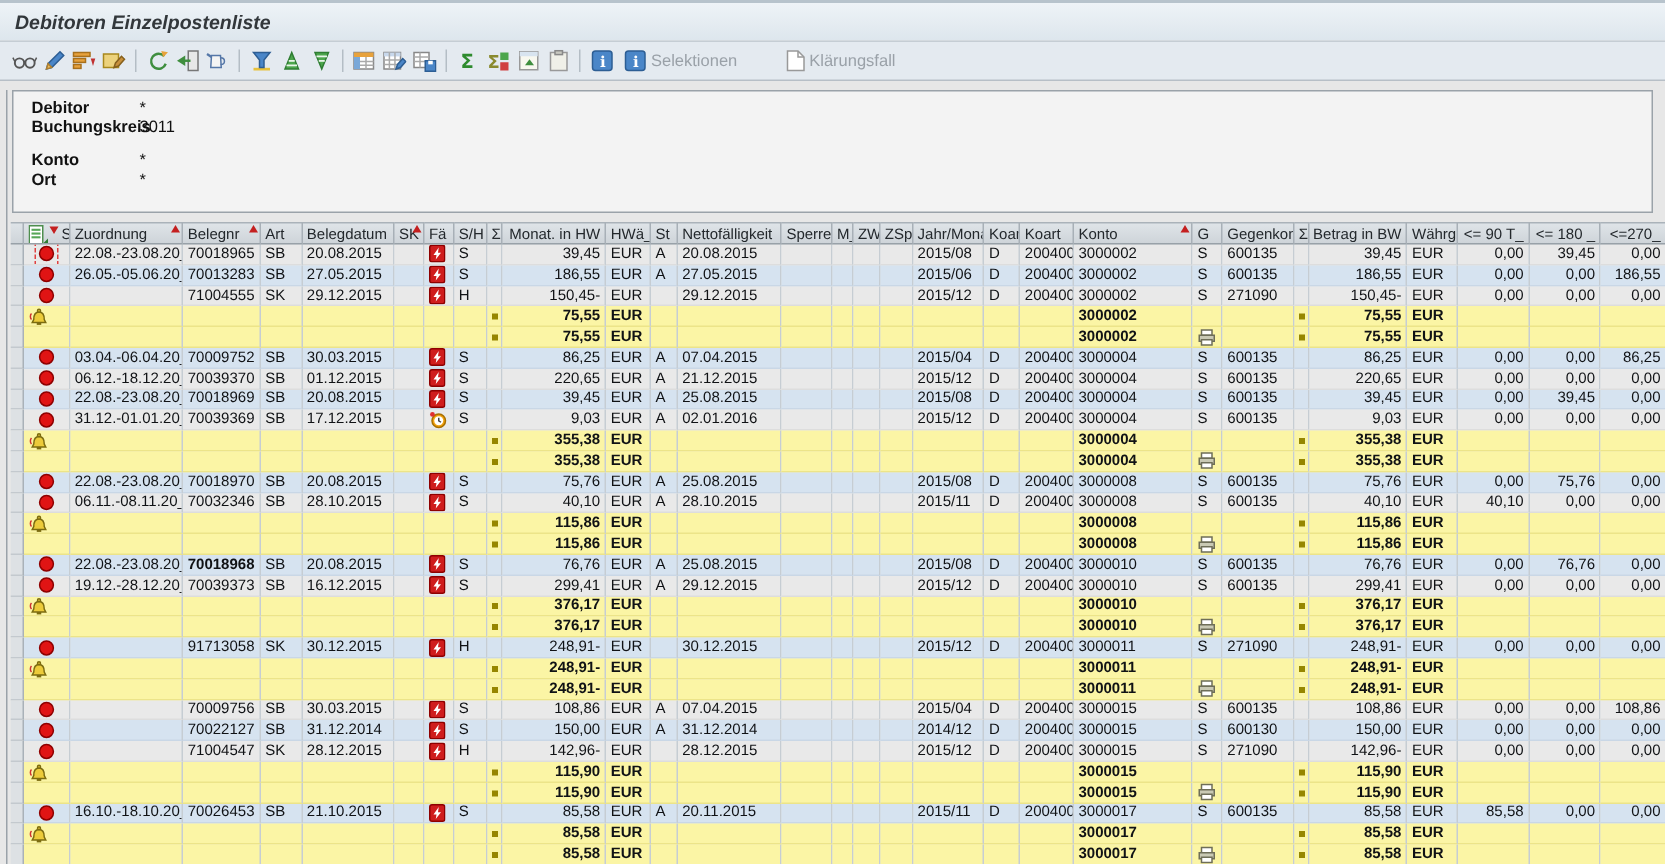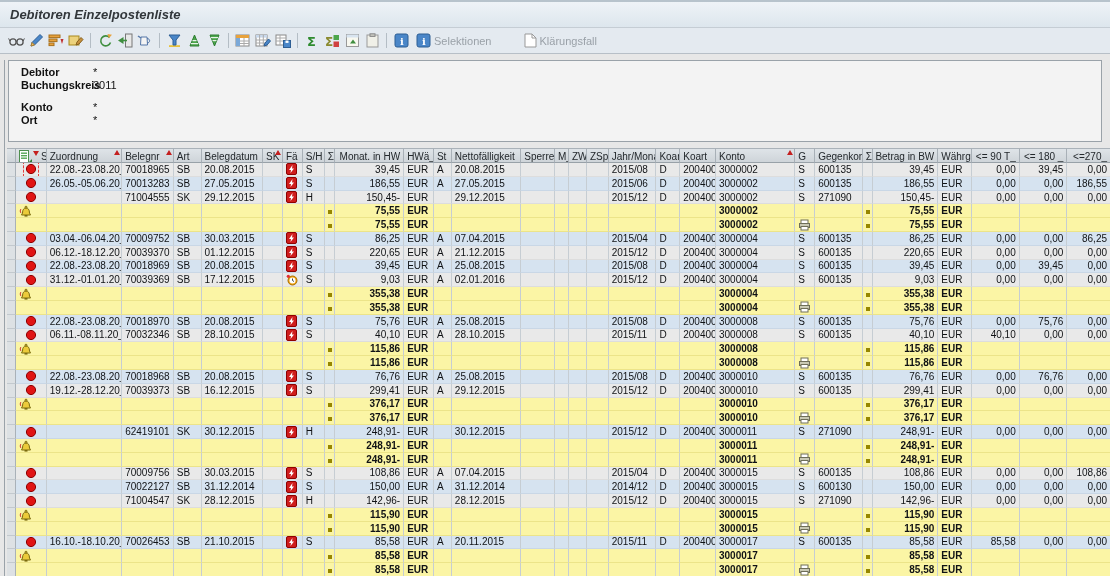--- a/index.html
+++ b/index.html
@@ -1010,21 +1010,21 @@
         <div class="row rb">
           <div class="cell rowselc" style="width: 9px;"></div>
           <div class="cell" style="width: 31px; justify-content: center;">
             <span class="icw">
               <svg width="12" height="12">
                 <circle cx="6" cy="6" r="4.6" fill="#e01414" stroke="#8e0000"></circle>
               </svg>
             </span>
           </div>
           <div class="cell" style="width: 76px;">22.08.-23.08.20_</div>
-          <div class="cell" style="width: 52px;">70018968</div>
+          <div class="cell" style="width: 52px; font-weight: bold;">70018968</div>
           <div class="cell" style="width: 28px;">SB</div>
           <div class="cell" style="width: 62px;">20.08.2015</div>
           <div class="cell" style="width: 20px;"></div>
           <div class="cell" style="width: 20px;">
             <span class="icw">
               <svg width="11" height="12">
                 <rect x="0.5" y="0.5" width="10" height="11" rx="1.5" fill="#cf1d1d" stroke="#8e0000"></rect>
                 <polygon points="6.5,2 3,7 5,7 4.5,10 8,5.5 6,5.5" fill="#fff"></polygon>
               </svg>
             </span>
@@ -1189,21 +1189,21 @@
         <div class="row rb">
           <div class="cell rowselc" style="width: 9px;"></div>
           <div class="cell" style="width: 31px; justify-content: center;">
             <span class="icw">
               <svg width="12" height="12">
                 <circle cx="6" cy="6" r="4.6" fill="#e01414" stroke="#8e0000"></circle>
               </svg>
             </span>
           </div>
           <div class="cell" style="width: 76px;"></div>
-          <div class="cell" style="width: 52px;">62419101</div>
+          <div class="cell" style="width: 52px;">91713058</div>
           <div class="cell" style="width: 28px;">SK</div>
           <div class="cell" style="width: 62px;">30.12.2015</div>
           <div class="cell" style="width: 20px;"></div>
           <div class="cell" style="width: 20px;">
             <span class="icw">
               <svg width="11" height="12">
                 <rect x="0.5" y="0.5" width="10" height="11" rx="1.5" fill="#cf1d1d" stroke="#8e0000"></rect>
                 <polygon points="6.5,2 3,7 5,7 4.5,10 8,5.5 6,5.5" fill="#fff"></polygon>
               </svg>
             </span>

